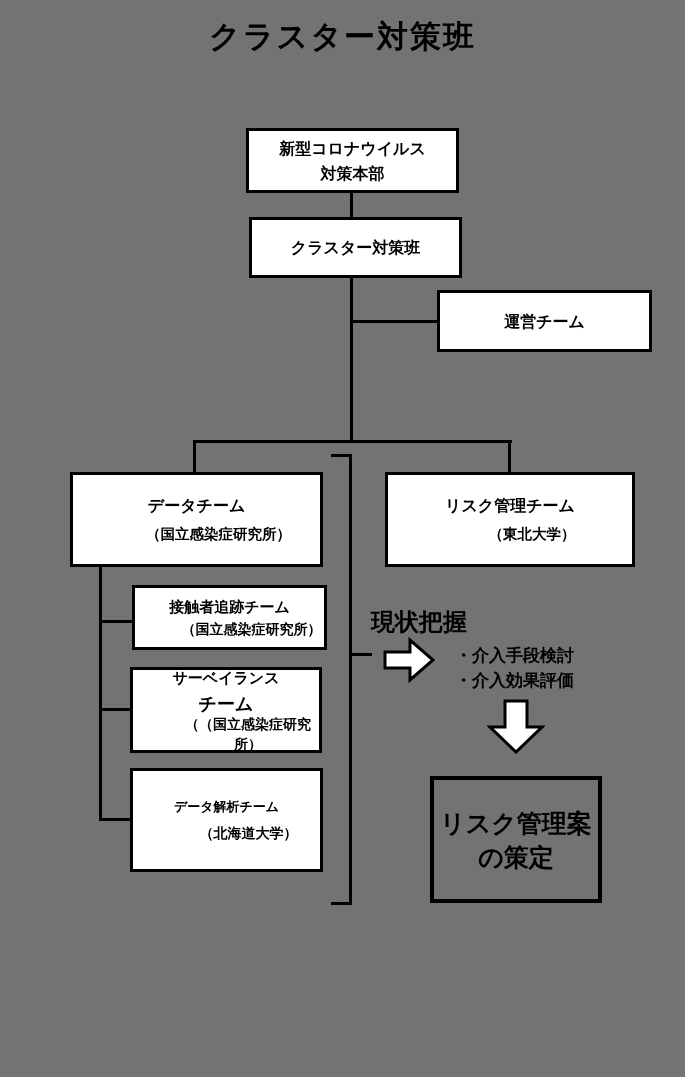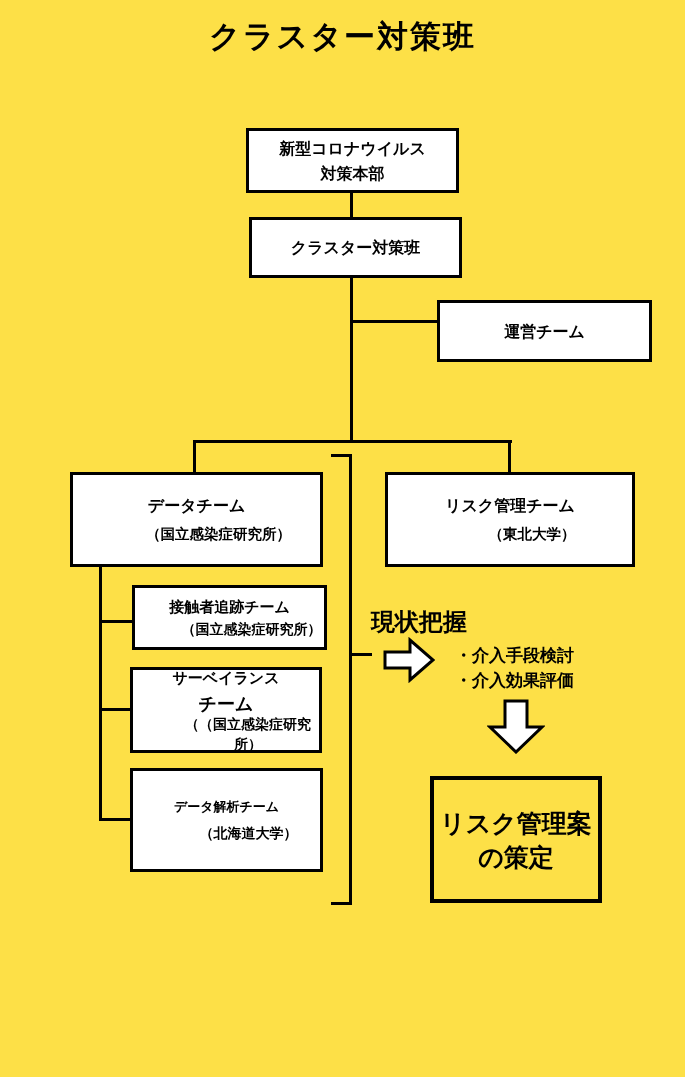--- a/index.html
+++ b/index.html
@@ -1,17 +1,17 @@
 <!DOCTYPE html>
 <html><head>
 <meta charset="utf-8">
 <style>
   html,body{margin:0;padding:0;background:#ffffff;}
   body{font-family:"Liberation Sans","DejaVu Sans",sans-serif;color:#000;}
-  .canvas{position:relative;width:685px;height:1077px;background:#fde047;overflow:hidden;}
+  .canvas{position:relative;width:685px;height:1077px;background:#737373;overflow:hidden;}
   .title{position:absolute;left:0;top:16px;width:685px;text-align:center;
          font-size:31px;font-weight:700;letter-spacing:2px;}
   .obox{position:absolute;border:3px solid #000;background:#fff;box-sizing:border-box;
         display:flex;flex-direction:column;justify-content:center;align-items:center;
         text-align:center;}
   .obox .l1{font-size:16px;font-weight:600;line-height:25px;}
   .obox .l2{font-size:14.5px;font-weight:600;line-height:25px;margin-left:44px;}
   .line{position:absolute;background:#000;}
   .lbl{position:absolute;font-weight:700;}
   .genjou{left:371px;top:606px;font-size:24px;}
@@ -39,21 +39,21 @@
   <div class="line" style="left:350px;top:193px;width:3px;height:24px;"></div>
 
   <div class="obox" style="left:249px;top:217px;width:213px;height:61px;">
     <span class="l1">クラスター対策班</span>
   </div>
 
   <div class="line" style="left:350px;top:278px;width:3px;height:165px;"></div>
 
   <div class="line" style="left:352px;top:320px;width:85px;height:3px;"></div>
 
-  <div class="obox" style="left:437px;top:290px;width:215px;height:62px;margin-top:10px;">
+  <div class="obox" style="left:437px;top:290px;width:215px;height:62px;">
     <span class="l1">運営チーム</span>
   </div>
 
   <div class="line" style="left:193px;top:440px;width:319px;height:3px;"></div>
   <div class="line" style="left:193px;top:440px;width:3px;height:33px;"></div>
   <div class="line" style="left:508px;top:440px;width:3px;height:33px;"></div>
 
   <div class="obox" style="left:70px;top:472px;width:253px;height:95px;">
     <span class="l1" style="line-height:28px;">データチーム</span>
     <span class="l2" style="line-height:28px;">（国立感染症研究所）</span>

